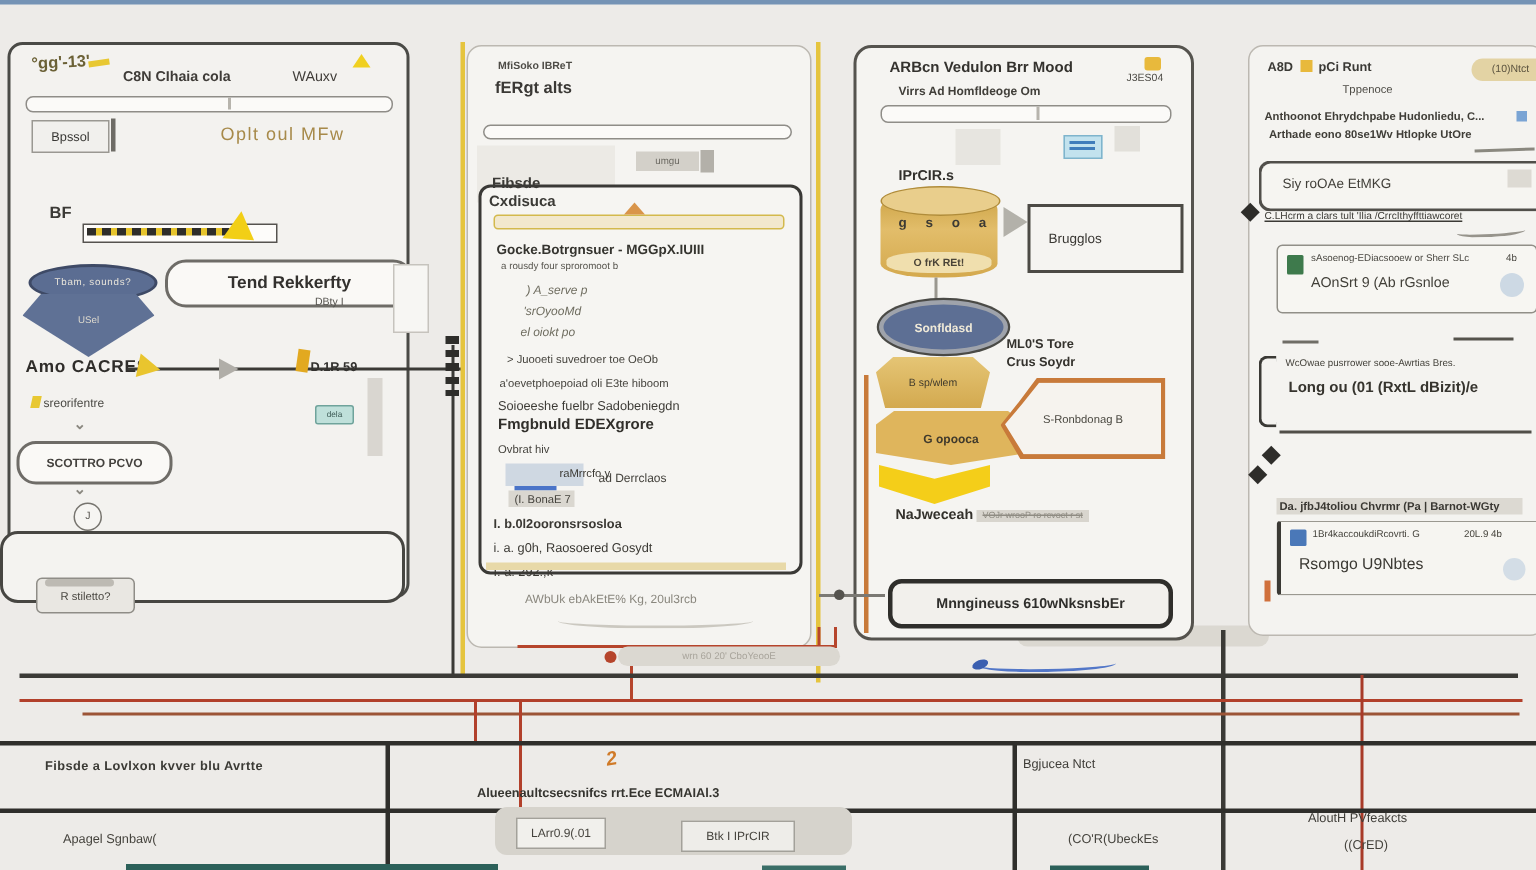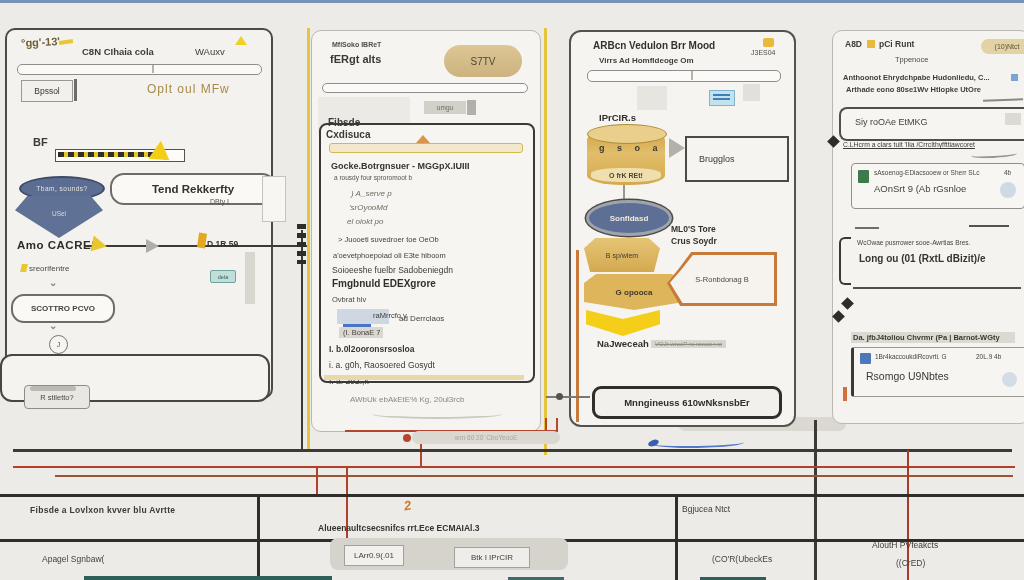--- a/index.html
+++ b/index.html
@@ -86,23 +86,20 @@
   <div class="abs" style="left:262px;top:176px;width:22px;height:44px;background:#f7f6f3;border:1px solid #c6c3bd;"></div>
 
   <div class="vline" style="left:307px;top:28px;width:2.5px;height:424px;background:#e5c43e;"></div>
   <div class="vline" style="left:544px;top:28px;width:2.5px;height:427px;background:#e5c43e;"></div>
   <div class="vline" style="left:301px;top:230px;width:2px;height:221px;"></div>
   <div class="abs" style="left:297px;top:224px;width:9px;height:40px;background:repeating-linear-gradient(180deg,#2e2d2a 0 5px,transparent 5px 9px);"></div>
 
   <div class="panel" style="left:311px;top:30px;width:228px;height:400px;border:1.5px solid #bcb8b1;background:#f5f4f1;">
     <span class="t" style="left:20px;top:10px;font-size:7px;font-weight:bold;color:#4e4c47;">MfiSoko IBReT</span>
     <span class="t" style="left:18px;top:22px;font-size:11px;font-weight:bold;color:#3a3835;">fERgt alts</span>
-    <div class="abs" style="left:132px;top:14px;width:78px;height:32px;border-radius:16px;background:linear-gradient(180deg,#ddc795,#ccb27e);display:flex;align-items:center;justify-content:center;">
-      <span style="font-size:10px;color:#4c463a;">S7TV</span>
-    </div>
     <div class="hbar" style="left:10px;top:52px;width:204px;height:8px;"></div>
     <div class="abs" style="left:6px;top:66px;width:92px;height:38px;background:#eceae5;"></div>
     <div class="abs" style="left:112px;top:70px;width:42px;height:13px;background:#d3d0c9;display:flex;align-items:center;justify-content:center;">
       <span style="font-size:6.5px;color:#6b6962;">umgu</span>
     </div>
     <div class="abs" style="left:155px;top:69px;width:9px;height:15px;background:#b3b0a9;"></div>
     <span class="t" style="left:16px;top:86px;font-size:10px;font-weight:bold;z-index:3;">Fibsde</span>
     <span class="t" style="left:14px;top:98px;font-size:10px;font-weight:bold;z-index:3;">Cxdisuca</span>
 
     <div class="abs" style="left:7px;top:92px;width:212px;height:256px;border:2.5px solid #3a3936;border-radius:8px;background:#f6f5f2;">

